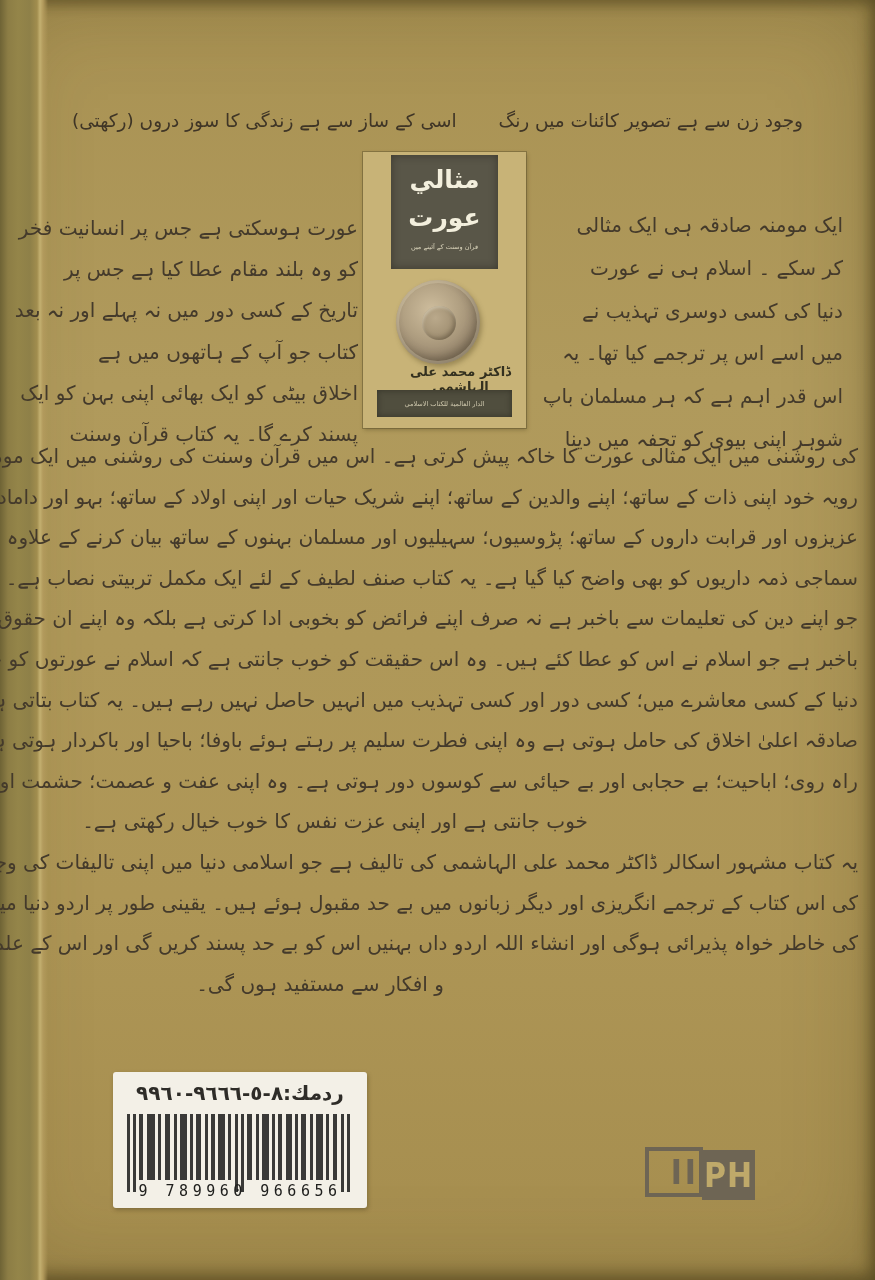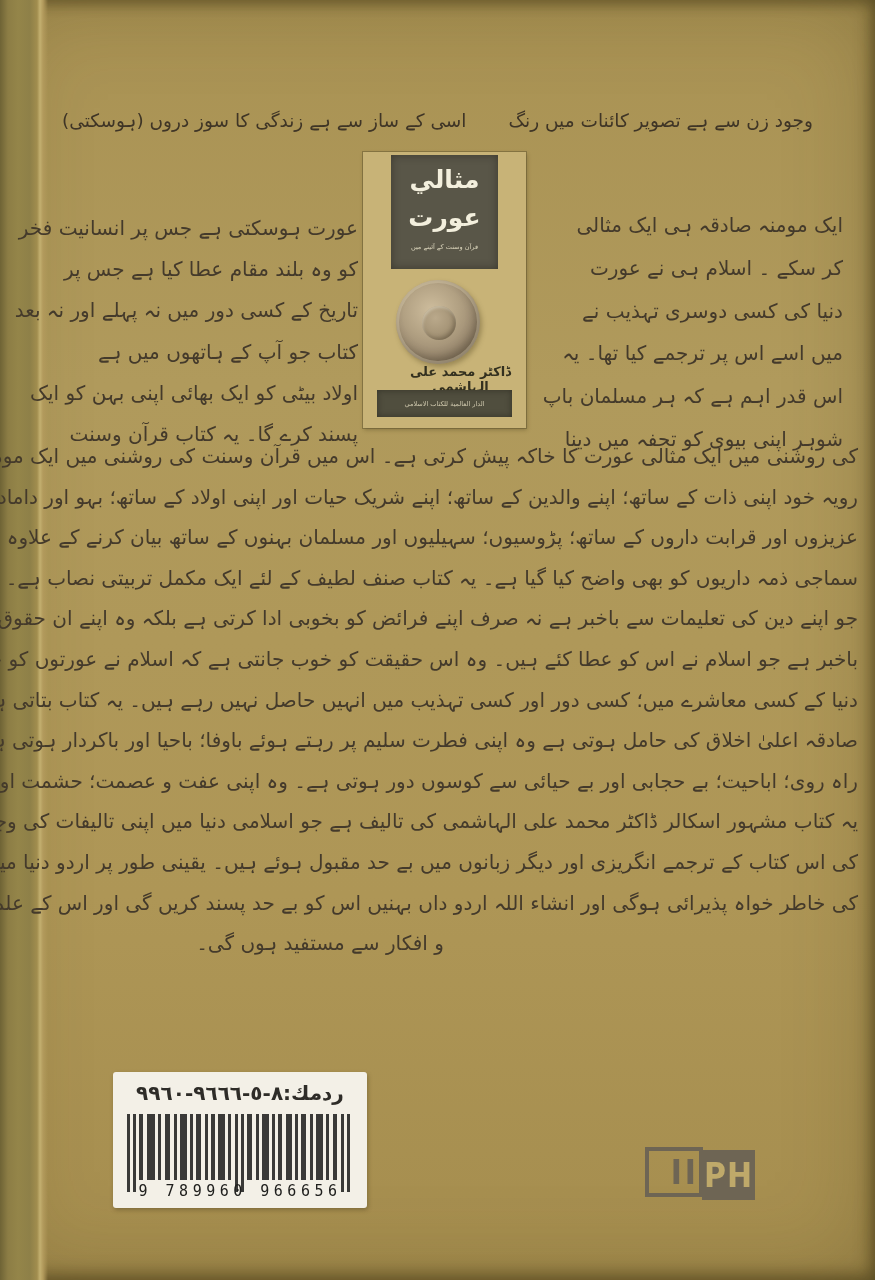--- a/index.html
+++ b/index.html
@@ -70,39 +70,39 @@
 </head>
 <body>
 
 <div class="page">
   <div class="spine"></div>
 
   <div class="verse">
     <span>وجود زن سے ہے تصویر کائنات میں رنگ</span>
     <span>
       <span>اسی کے ساز سے ہے زندگی کا سوز دروں</span>
-      <span>(ہوسکتی)</span>
+      <span>(رکھتی)</span>
     </span>
   </div>
 
   <div class="col col-right">
     <div class="ln">ایک مومنہ صادقہ ہی ایک مثالی</div>
     <div class="ln">کر سکے ۔ اسلام ہی نے عورت</div>
     <div class="ln">دنیا کی کسی دوسری تہذیب نے</div>
     <div class="ln">میں اسے اس پر ترجمے کیا تھا۔ یہ</div>
     <div class="ln">اس قدر اہم ہے کہ ہر مسلمان باپ</div>
     <div class="ln">شوہر اپنی بیوی کو تحفہ میں دینا</div>
   </div>
 
   <div class="col col-left">
     <div class="ln">عورت ہوسکتی ہے جس پر انسانیت فخر</div>
     <div class="ln">کو وہ بلند مقام عطا کیا ہے جس پر</div>
     <div class="ln">تاریخ کے کسی دور میں نہ پہلے اور نہ بعد</div>
     <div class="ln">کتاب جو آپ کے ہاتھوں میں ہے</div>
-    <div class="ln">اولاد بیٹی کو ایک بھائی اپنی بہن کو ایک</div>
+    <div class="ln">اخلاق بیٹی کو ایک بھائی اپنی بہن کو ایک</div>
     <div class="ln">پسند کرے گا۔ یہ کتاب قرآن وسنت</div>
   </div>
 
   <div class="cover">
     <div class="cover-box">
       <div class="cover-title">
         <div>مثالي</div>
         <div>عورت</div>
       </div>
       <div class="cover-sub">قرآن وسنت کے آئینے میں</div>
@@ -117,20 +117,21 @@
   <div class="body-text">
     <div class="ln">کی روشنی میں ایک مثالی عورت کا خاکہ پیش کرتی ہے۔ اس میں قرآن وسنت کی روشنی میں ایک مومنہ کا تعلق باللہ؛ اس کا</div>
     <div class="ln">رویہ خود اپنی ذات کے ساتھ؛ اپنے والدین کے ساتھ؛ اپنے شریک حیات اور اپنی اولاد کے ساتھ؛ بہو اور داماد اور اپنے</div>
     <div class="ln">عزیزوں اور قرابت داروں کے ساتھ؛ پڑوسیوں؛ سہیلیوں اور مسلمان بہنوں کے ساتھ بیان کرنے کے علاوہ اس کی</div>
     <div class="ln">سماجی ذمہ داریوں کو بھی واضح کیا گیا ہے۔ یہ کتاب صنف لطیف کے لئے ایک مکمل تربیتی نصاب ہے۔ ایک مومنہ صادقہ</div>
     <div class="ln">جو اپنے دین کی تعلیمات سے باخبر ہے نہ صرف اپنے فرائض کو بخوبی ادا کرتی ہے بلکہ وہ اپنے ان حقوق سے بھی خوب</div>
     <div class="ln">باخبر ہے جو اسلام نے اس کو عطا کئے ہیں۔ وہ اس حقیقت کو خوب جانتی ہے کہ اسلام نے عورتوں کو جو حقوق دئے ہیں</div>
     <div class="ln">دنیا کے کسی معاشرے میں؛ کسی دور اور کسی تہذیب میں انہیں حاصل نہیں رہے ہیں۔ یہ کتاب بتاتی ہے کہ ایک مومنہ</div>
     <div class="ln">صادقہ اعلیٰ اخلاق کی حامل ہوتی ہے وہ اپنی فطرت سلیم پر رہتے ہوئے باوفا؛ باحیا اور باکردار ہوتی ہے۔ وہ اخلاقی بے</div>
     <div class="ln">راہ روی؛ اباحیت؛ بے حجابی اور بے حیائی سے کوسوں دور ہوتی ہے۔ وہ اپنی عفت و عصمت؛ حشمت اور وقار کی حفاظت کرنا</div>
+    <div class="ln short short-1">خوب جانتی ہے اور اپنی عزت نفس کا خوب خیال رکھتی ہے۔</div>
     <div class="ln">یہ کتاب مشہور اسکالر ڈاکٹر محمد علی الہاشمی کی تالیف ہے جو اسلامی دنیا میں اپنی تالیفات کی وجہ سے بے حد معروف ہیں۔ ان</div>
     <div class="ln">کی اس کتاب کے ترجمے انگریزی اور دیگر زبانوں میں بے حد مقبول ہوئے ہیں۔ یقینی طور پر اردو دنیا میں بھی اس کتاب</div>
     <div class="ln">کی خاطر خواہ پذیرائی ہوگی اور انشاء اللہ اردو داں بہنیں اس کو بے حد پسند کریں گی اور اس کے علمی اور تربیتی خیالات</div>
     <div class="ln short short-2">و افکار سے مستفید ہوں گی۔</div>
   </div>
 
   <div class="barcode">
     <div class="isbn-row">
       <span class="isbn-num">٩٩٦٠-٩٦٦٦-٥-٨</span>
       <span>:</span>

